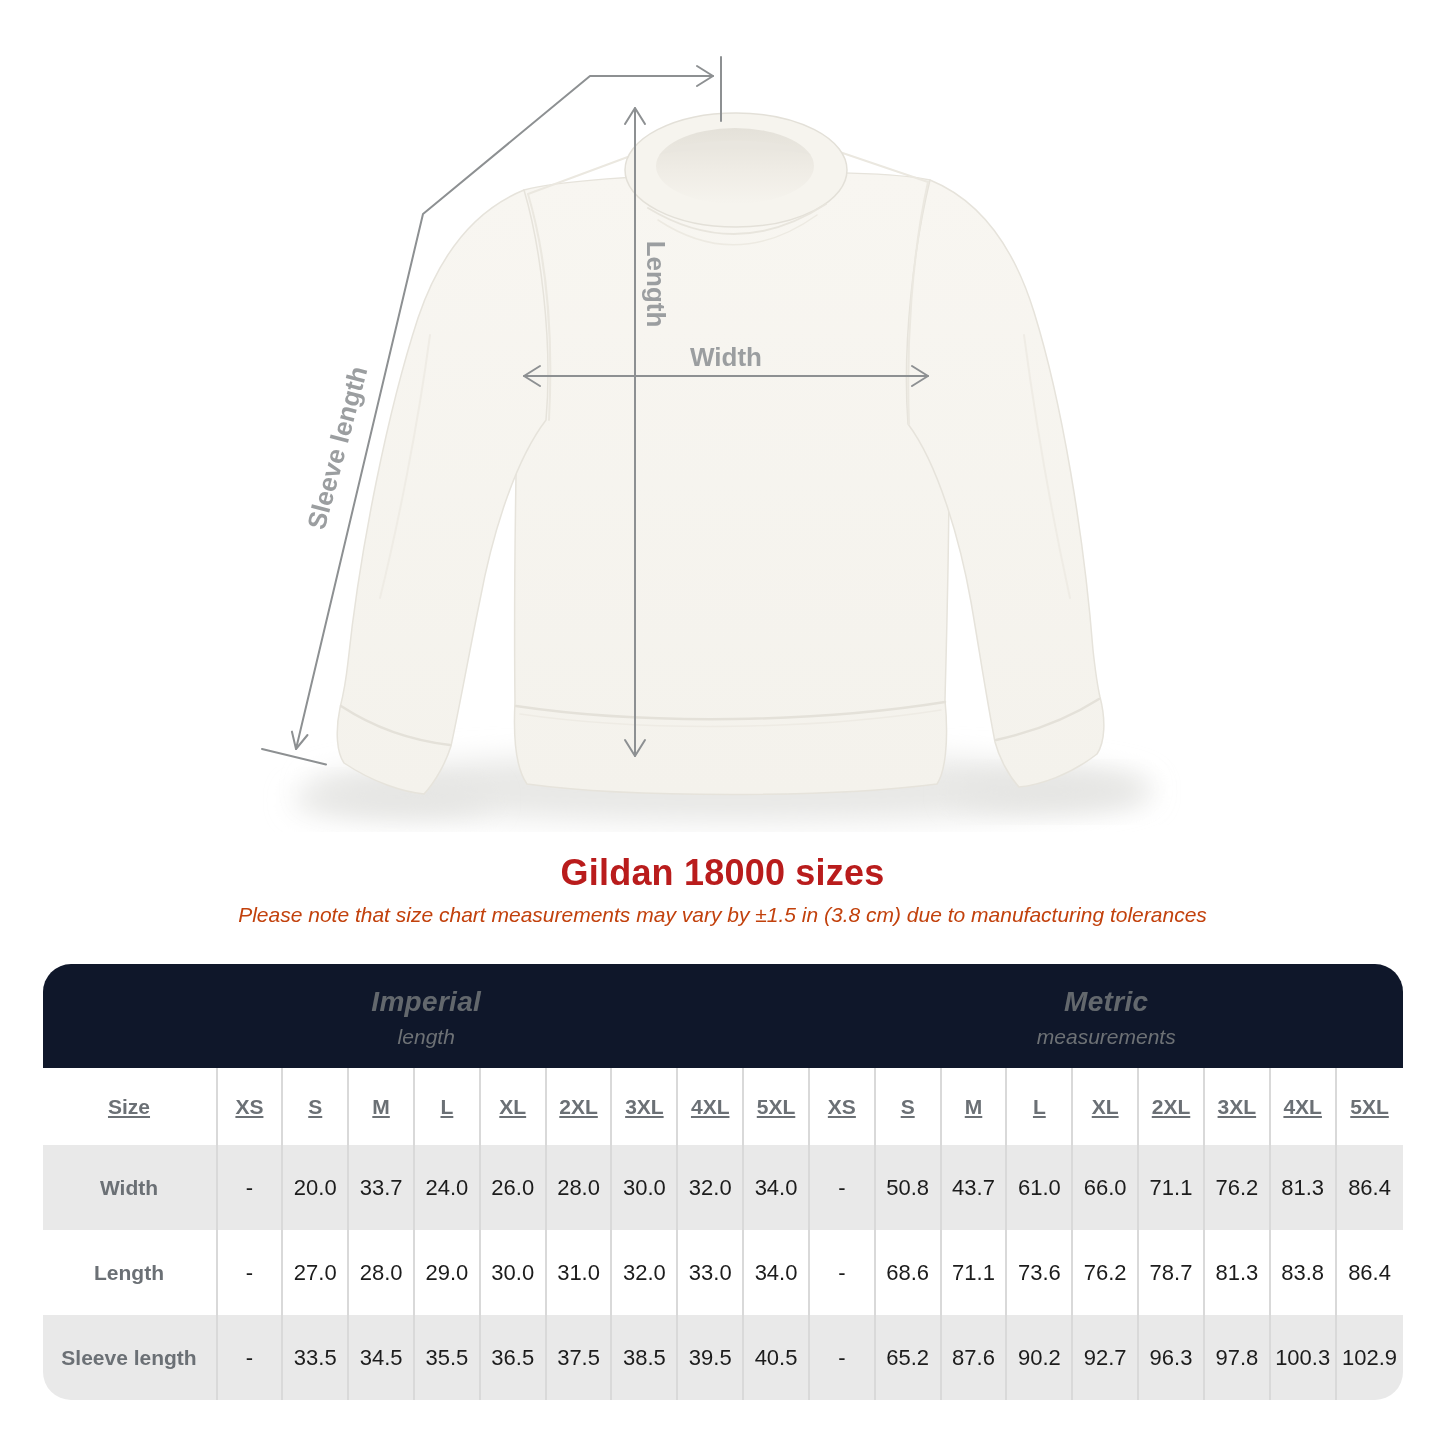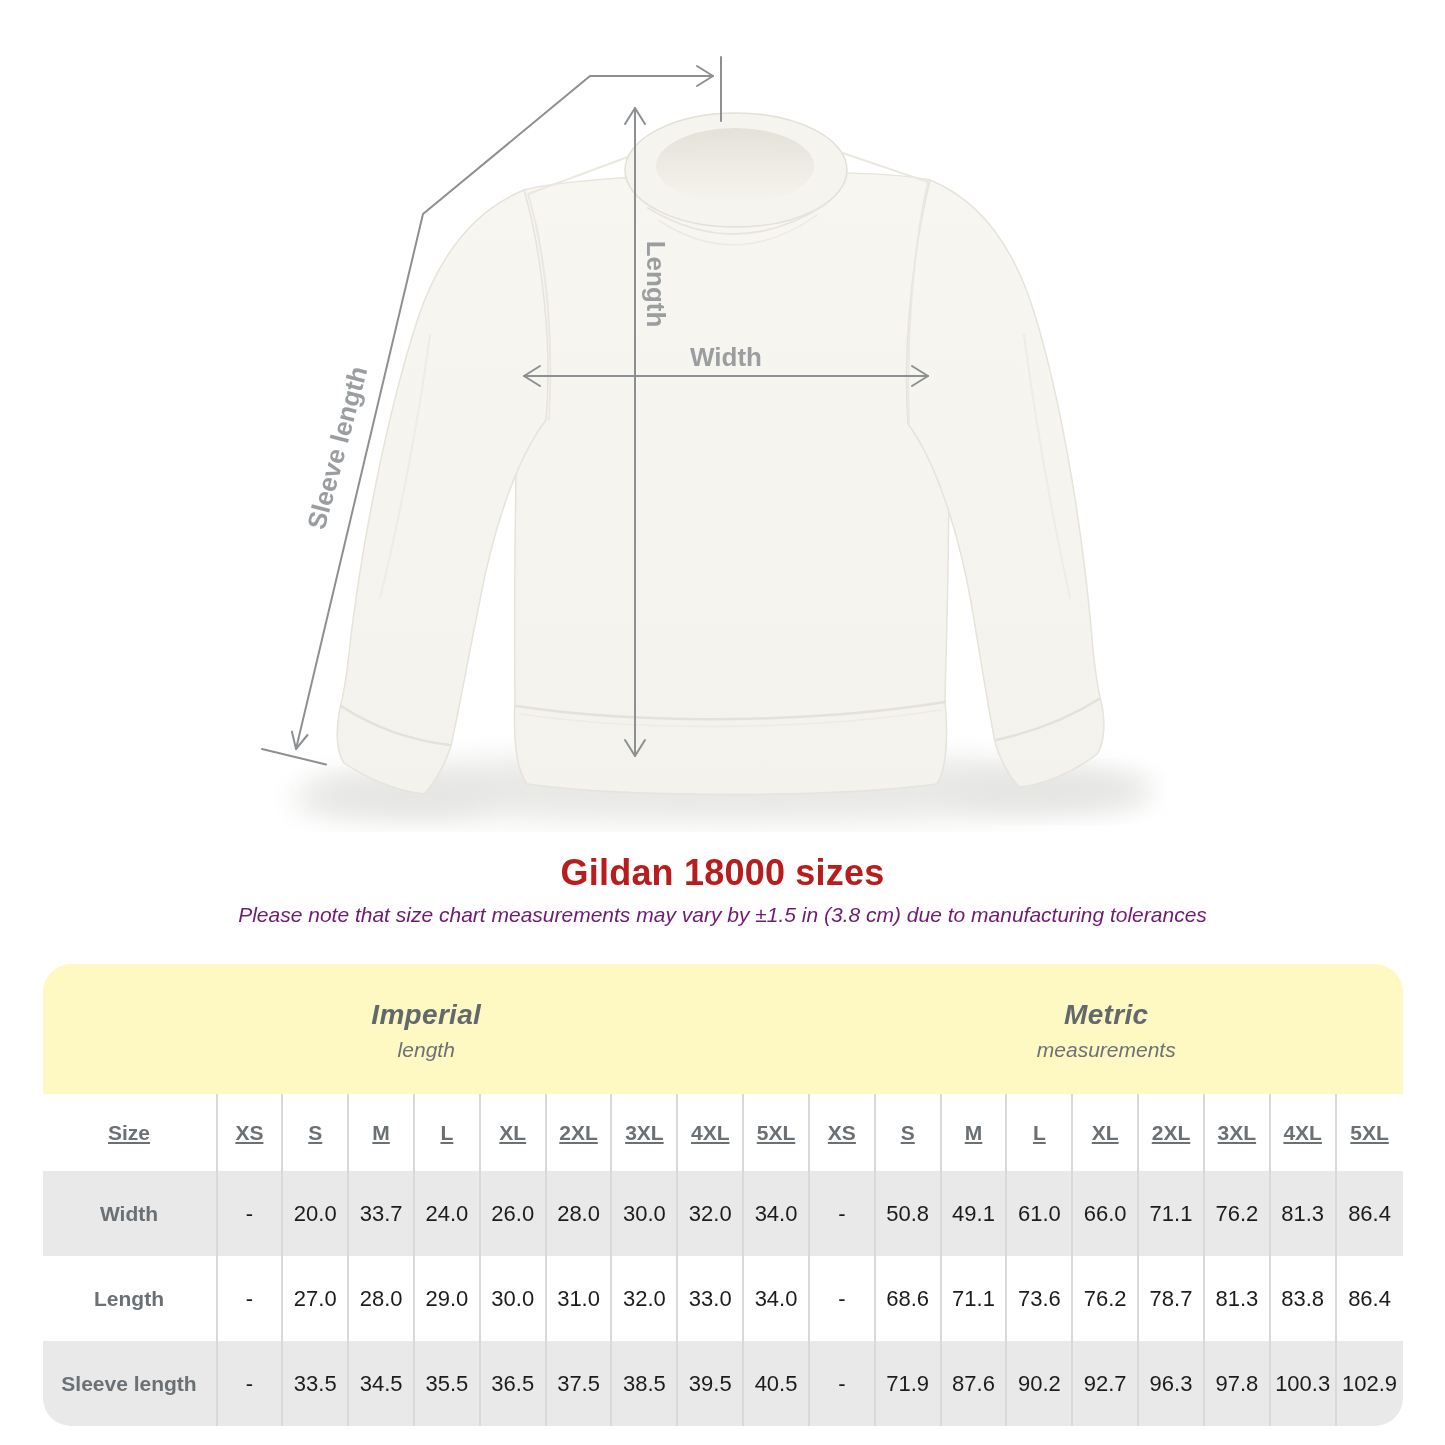--- a/index.html
+++ b/index.html
@@ -14,33 +14,33 @@
 
   .title-block { text-align: center; }
   .page-title {
     margin-top: 20px;
     font-size: 36px; line-height: 42px; font-weight: 700;
     color: #b91c1c; letter-spacing: 0.2px;
   }
   .page-subtitle {
     margin-top: 8px;
     font-size: 21px; line-height: 26px; font-style: italic;
-    color: #701a75;
+    color: #c2410c;
   }
 
   table.size-table {
     width: 1360px; margin: 36px auto 0 auto;
     border-collapse: separate; border-spacing: 0;
     table-layout: fixed;
     border-radius: 28px; overflow: hidden;
   }
   .size-table col.label-col { width: 175px; }
   .size-table td, .size-table th { padding: 0; text-align: center; vertical-align: middle; }
 
-  tr.unit-band th { height: 130px; background: #fef9c3; vertical-align: middle; }
+  tr.unit-band th { height: 104px; background: #0f172a; vertical-align: middle; }
   .band-inner { display: flex; flex-direction: column; align-items: center; justify-content: center; gap: 7px; padding-top: 2px; }
   .band-title { font-size: 28px; font-weight: 700; font-style: italic; color: #63686d; letter-spacing: 0.3px; }
   .band-unit  { font-size: 21px; font-style: italic; font-weight: 400; color: #6d7175; }
 
   tr.size-row th { height: 77px; background: #ffffff; }
   tr.size-row th, .col-head { font-size: 21px; font-weight: 700; color: #6b7075; text-decoration: underline; }
 
   tr.meas-row td, tr.meas-row th { height: 85px; }
   tr.meas-row.shade td, tr.meas-row.shade th { background: #e9e9e9; }
   tr.meas-row.plain td, tr.meas-row.plain th { background: #ffffff; }
@@ -203,21 +203,21 @@
         <td class="vsep">20.0</td>
         <td class="vsep">33.7</td>
         <td class="vsep">24.0</td>
         <td class="vsep">26.0</td>
         <td class="vsep">28.0</td>
         <td class="vsep">30.0</td>
         <td class="vsep">32.0</td>
         <td class="vsep">34.0</td>
         <td class="vsep">-</td>
         <td class="vsep">50.8</td>
-        <td class="vsep">49.1</td>
+        <td class="vsep">43.7</td>
         <td class="vsep">61.0</td>
         <td class="vsep">66.0</td>
         <td class="vsep">71.1</td>
         <td class="vsep">76.2</td>
         <td class="vsep">81.3</td>
         <td>86.4</td>
       </tr>
       <tr class="meas-row plain">
         <th class="row-label vsep">Length</th>
         <td class="vsep">-</td>
@@ -244,21 +244,21 @@
         <td class="vsep">-</td>
         <td class="vsep">33.5</td>
         <td class="vsep">34.5</td>
         <td class="vsep">35.5</td>
         <td class="vsep">36.5</td>
         <td class="vsep">37.5</td>
         <td class="vsep">38.5</td>
         <td class="vsep">39.5</td>
         <td class="vsep">40.5</td>
         <td class="vsep">-</td>
-        <td class="vsep">71.9</td>
+        <td class="vsep">65.2</td>
         <td class="vsep">87.6</td>
         <td class="vsep">90.2</td>
         <td class="vsep">92.7</td>
         <td class="vsep">96.3</td>
         <td class="vsep">97.8</td>
         <td class="vsep">100.3</td>
         <td>102.9</td>
       </tr>
     </tbody>
 </table>

